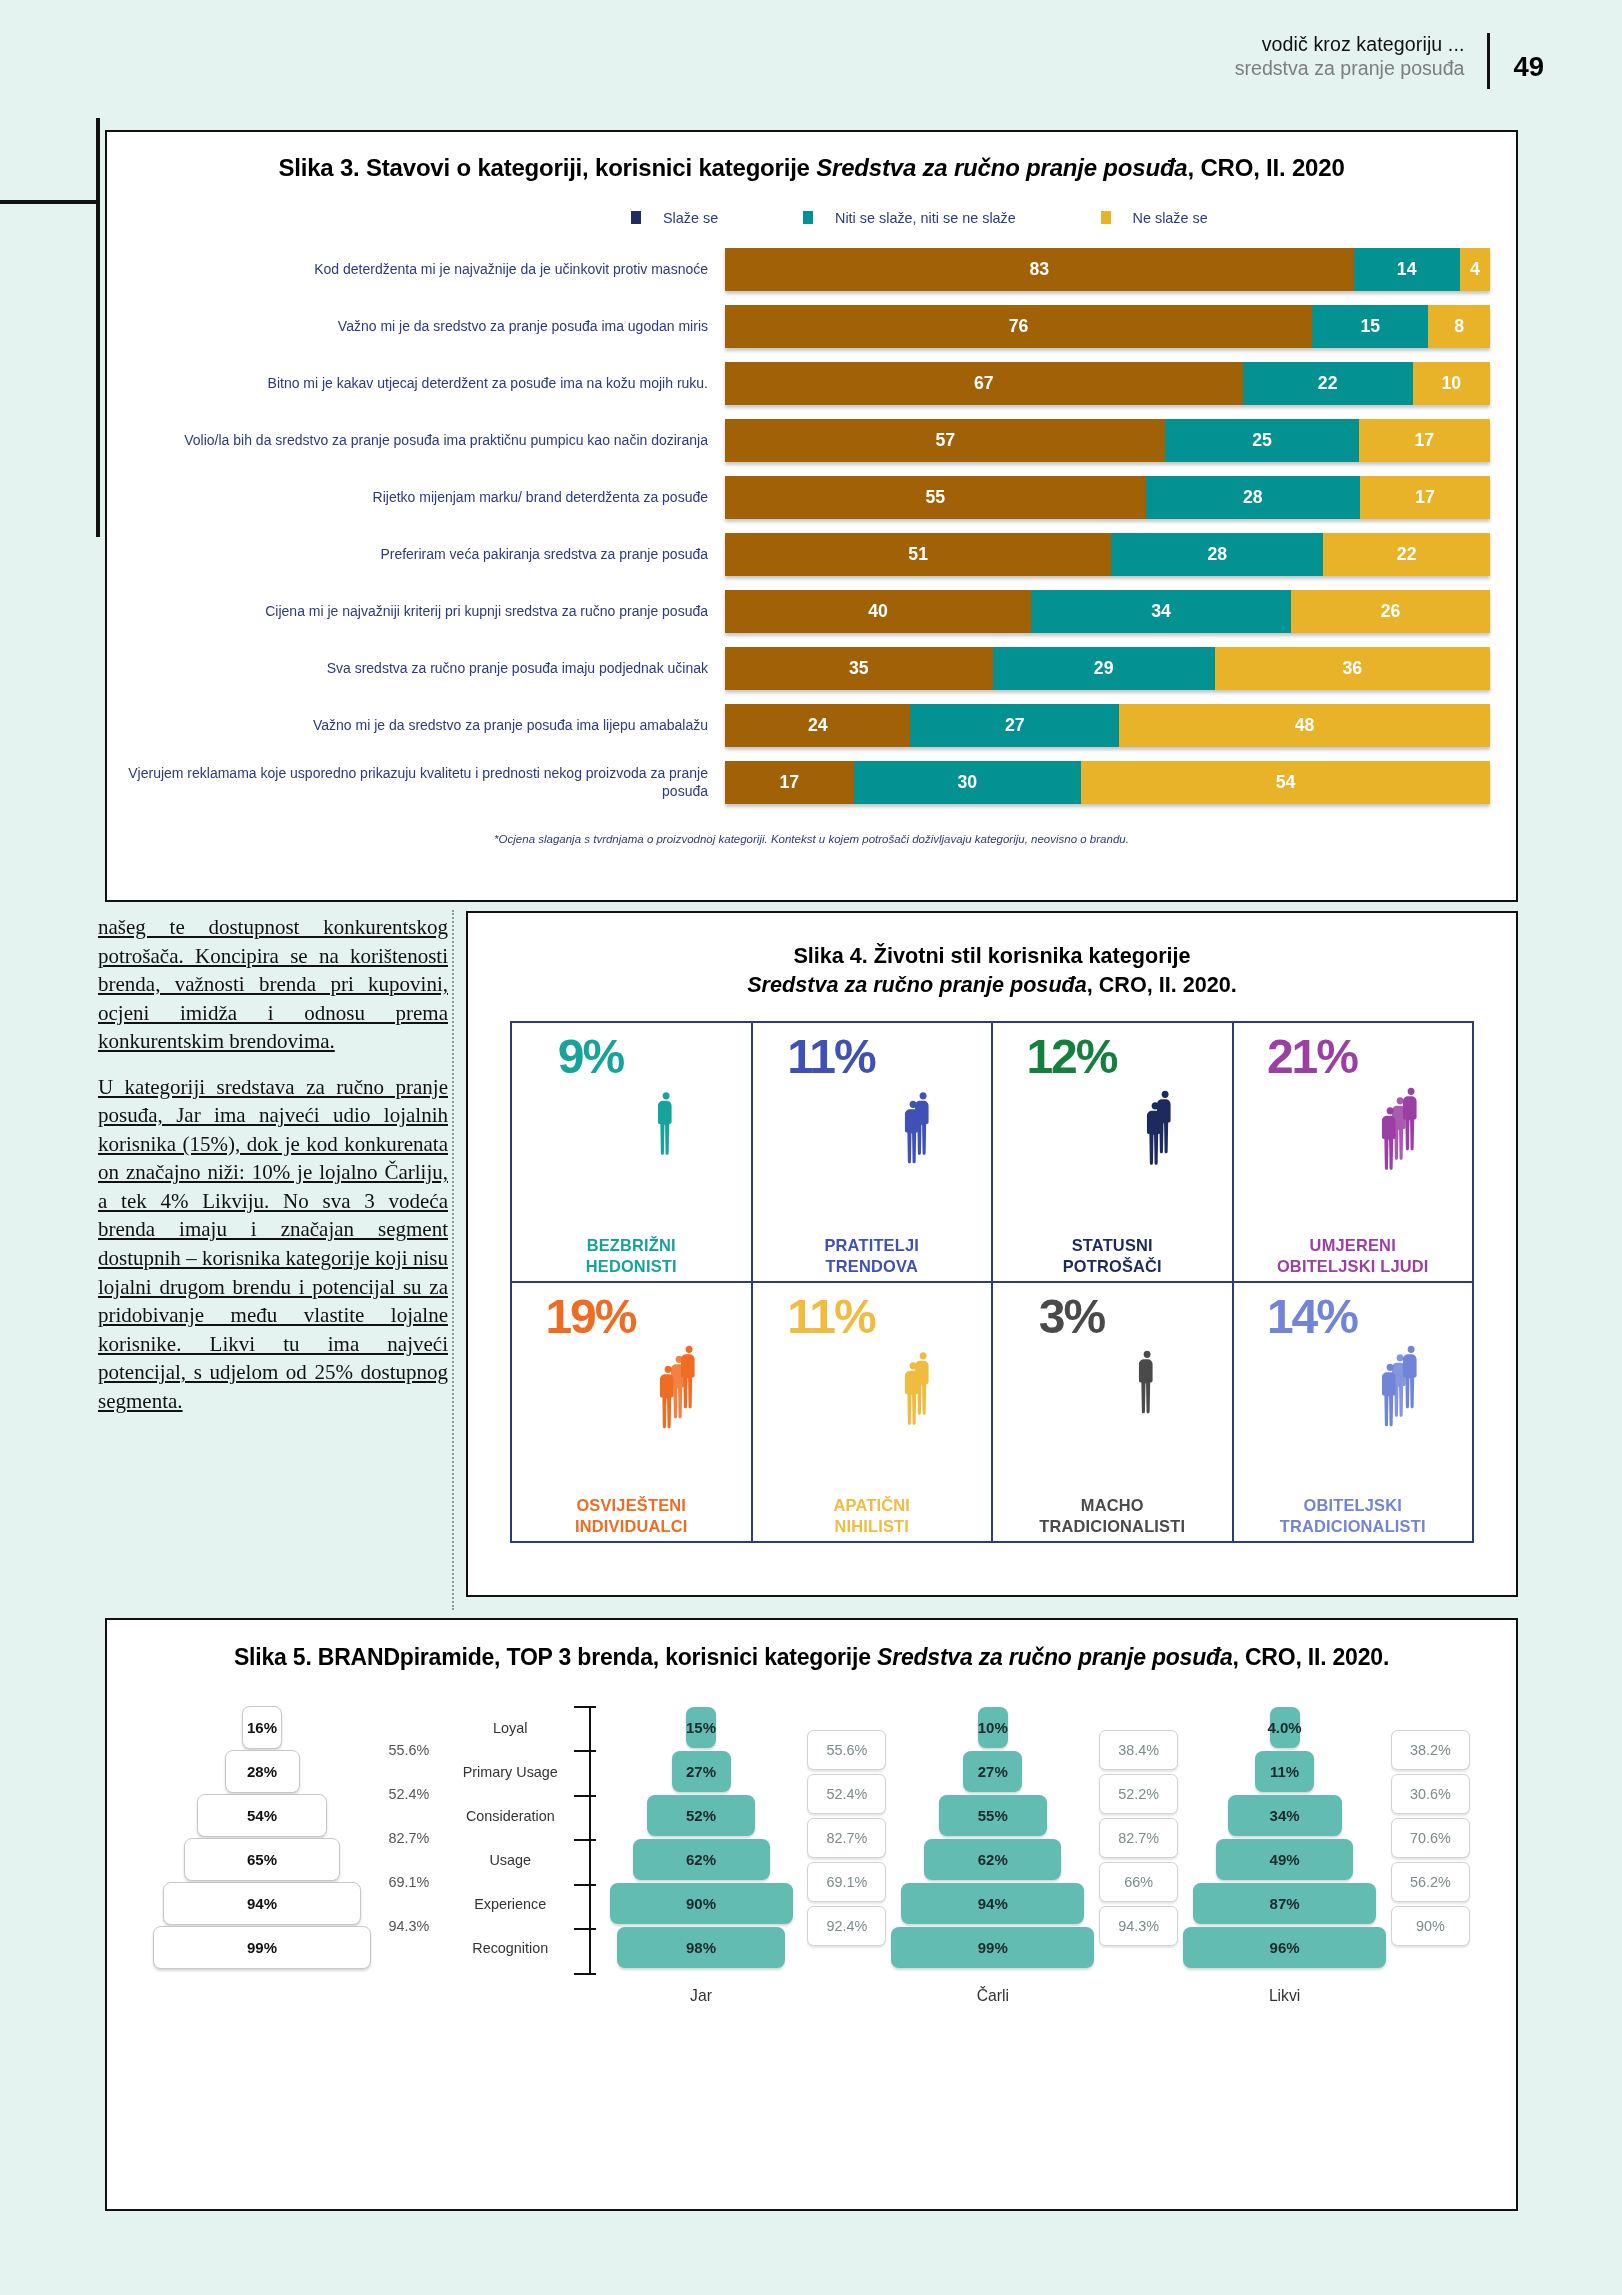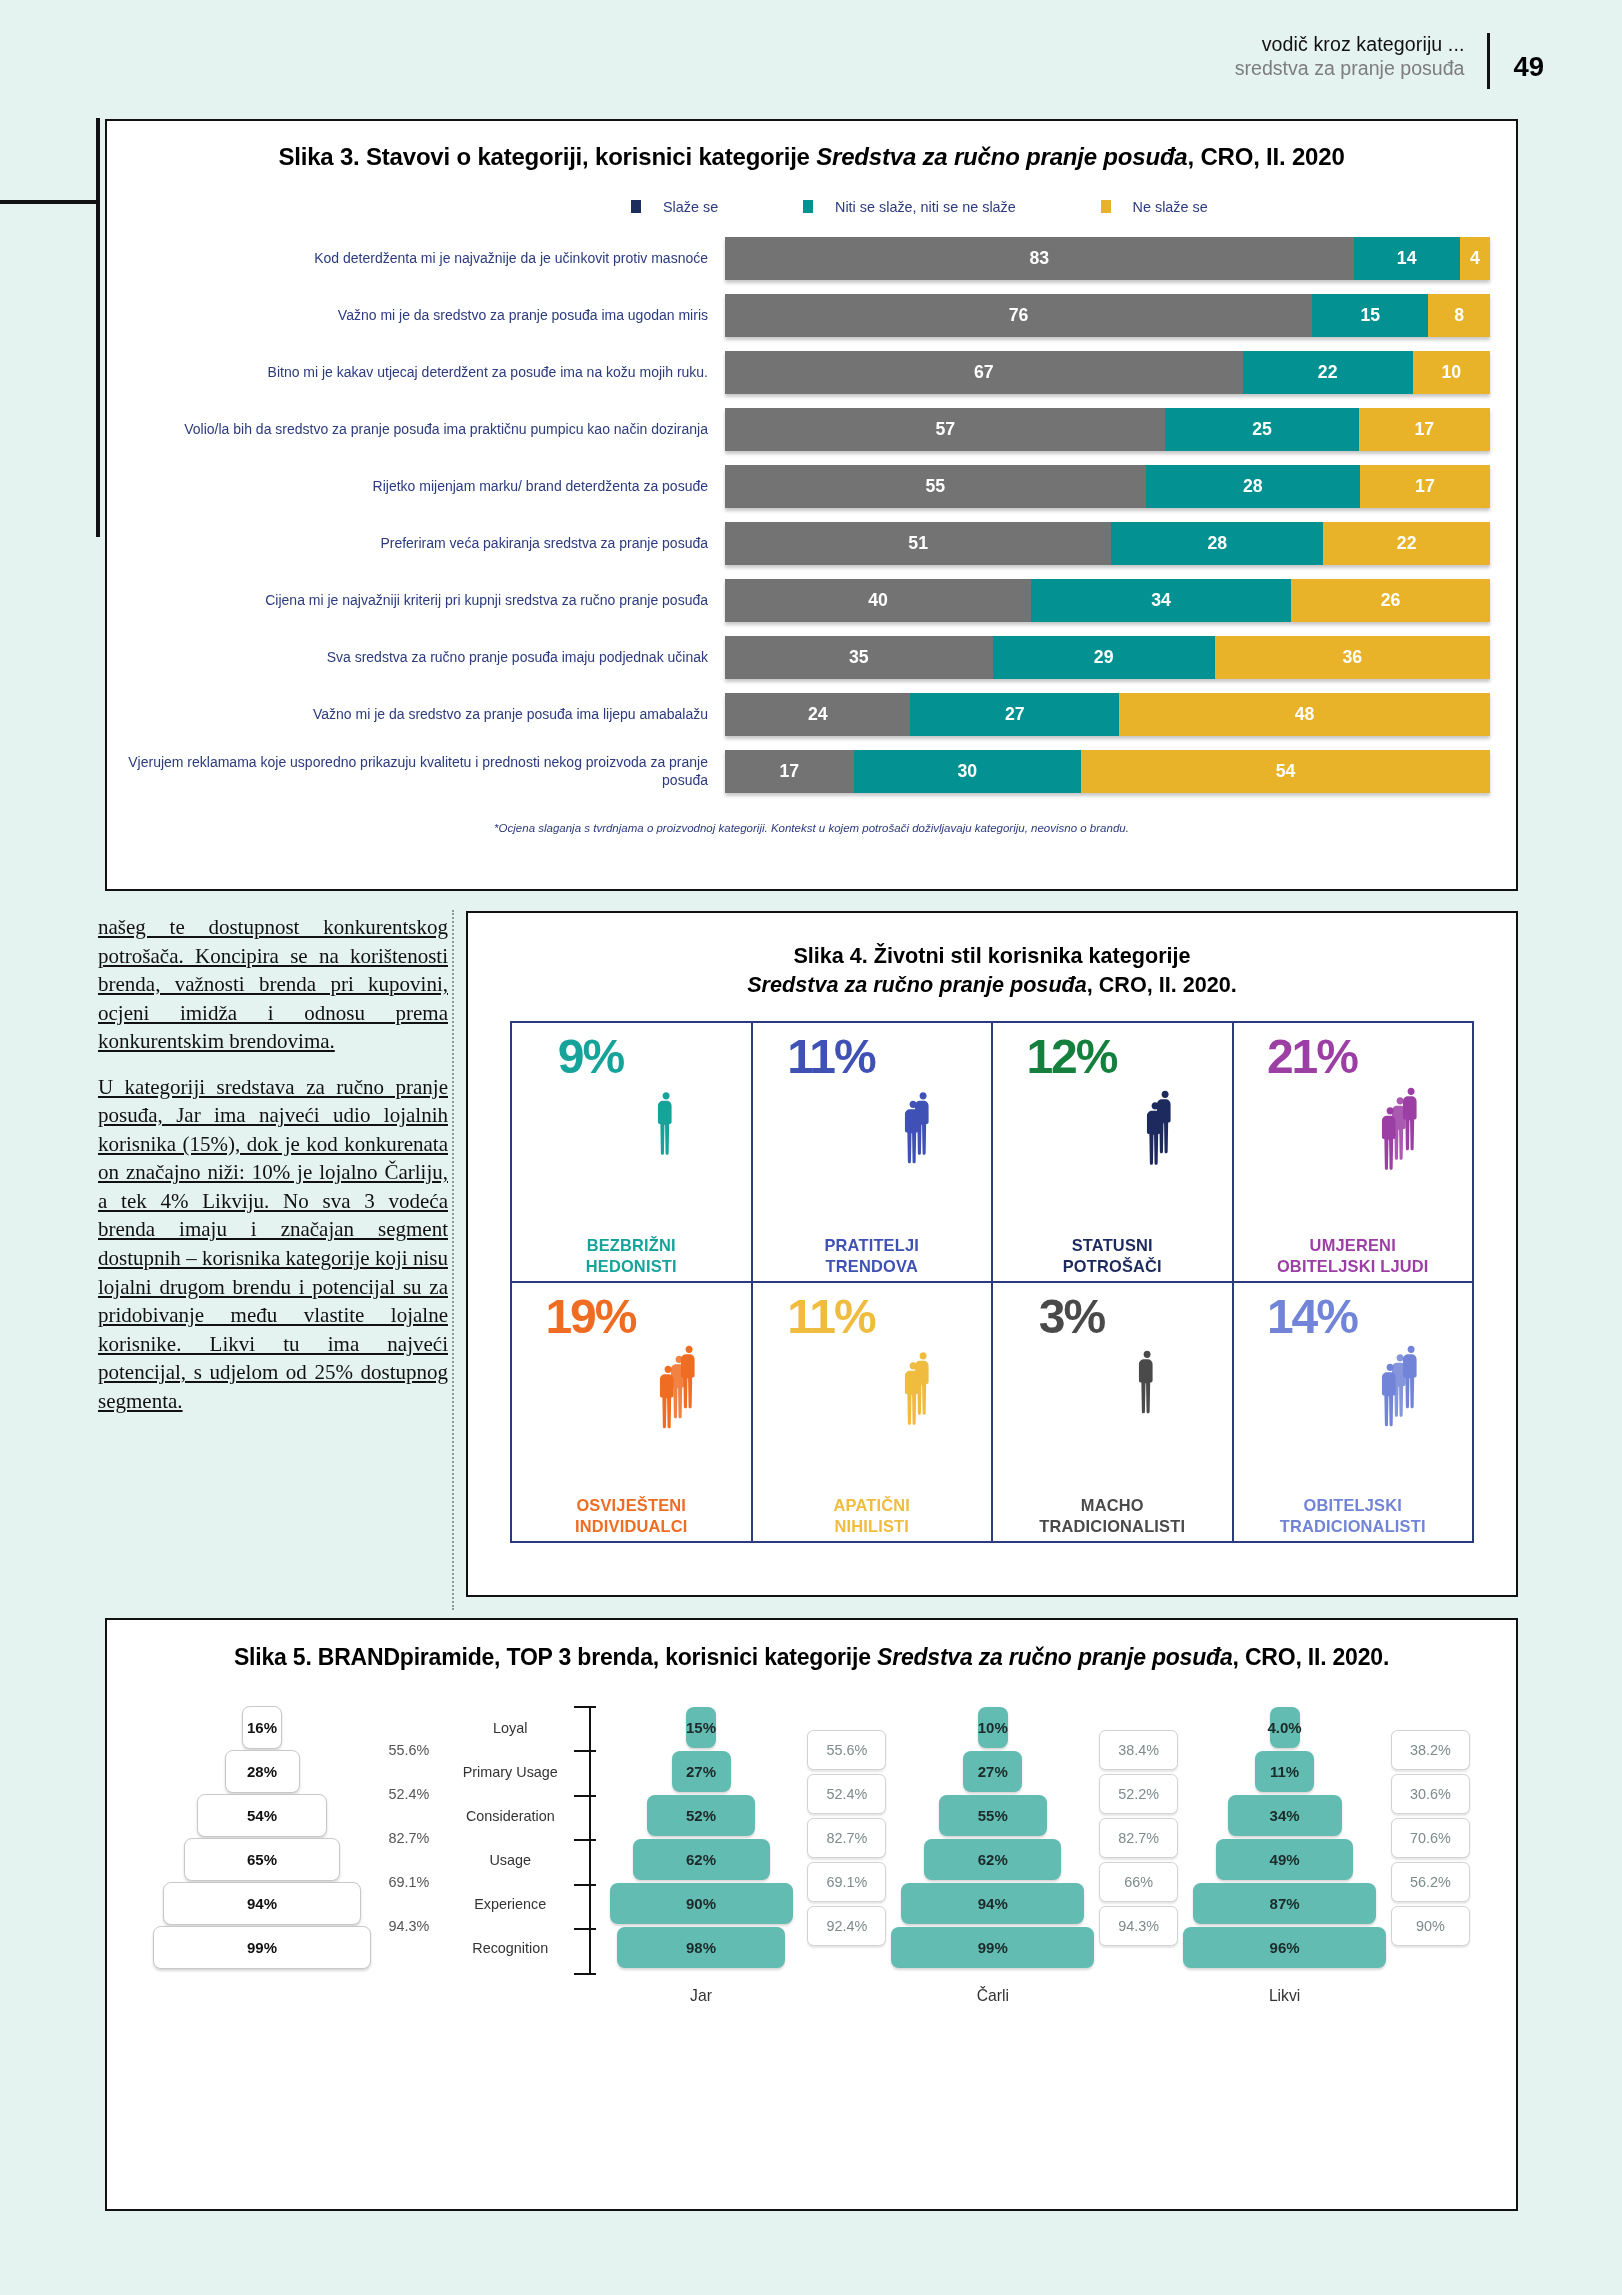--- a/index.html
+++ b/index.html
@@ -15,33 +15,33 @@
   .hdr-text{text-align:right;line-height:1.22;padding-right:22px;}
   .hdr-line1{font-size:19.6px;color:#111;font-family:"Liberation Sans",sans-serif;letter-spacing:0.1px;}
   .hdr-line2{font-size:19.6px;color:#7d7d7d;}
   .hdr-rule{width:3.3px;background:#111;height:56px;}
   .hdr-pageno{font-size:27.5px;font-weight:bold;color:#000;padding-left:23.6px;padding-top:18.3px;}
   
   .mark-v{position:absolute;left:96px;top:118px;width:3.9px;height:419px;background:#111;}
   .mark-h{position:absolute;left:0px;top:200px;width:99px;height:3.9px;background:#111;}
 
   
-  .fig3{position:absolute;left:105px;top:119px;width:1413px;height:772px;background:#fff;border:2px solid #111;box-sizing:border-box;}
+  .fig3{position:absolute;left:105px;top:130px;width:1413px;height:772px;background:#fff;border:2px solid #111;box-sizing:border-box;}
   .fig3-title{text-align:center;font-size:24px;font-weight:bold;color:#000;margin-top:22px;letter-spacing:-0.2px;}
   .fig3-title i{font-style:italic;}
   .legend{display:flex;justify-content:center;gap:85px;margin-top:27.5px;padding-left:216px;}
   .legend-item{display:flex;align-items:center;gap:22px;font-size:14.4px;color:#2c3a7f;}
   .lg-swatch{width:9.8px;height:12.4px;display:inline-block;}
 
   .bars{margin-top:15.7px;}
   .bar-row{display:flex;align-items:center;height:57px;}
   .bar-label{width:618px;text-align:right;font-size:14px;color:#2c3a7f;padding-right:17px;line-height:1.25;box-sizing:border-box;}
   .bar-track{flex:1;height:43px;display:flex;margin-right:26px;box-shadow:0 2.6px 3.3px rgba(0,0,0,.22);}
   .seg{display:flex;align-items:center;justify-content:center;color:#fff;font-size:17.7px;font-weight:bold;height:100%;}
-  .seg.agree{background:#737373;}
+  .seg.agree{background:#a16207;}
   .seg.neutral{background:#049191;}
   .seg.disagree{background:#e8b328;}
   .fig3-note{text-align:center;font-size:11.5px;font-style:italic;color:#2c3a7f;margin-top:22px;}
 
   
   .bodycol{position:absolute;left:98px;top:913px;width:350px;
     font-family:"Liberation Serif", serif;font-size:21px;line-height:1.36;color:#111;text-align:justify;text-decoration:underline;}
   .bodycol p{margin:0 0 17px 0;}
   .col-divider{position:absolute;left:452px;top:910px;width:0;height:700px;border-left:2px dotted #8a9a99;}
 

